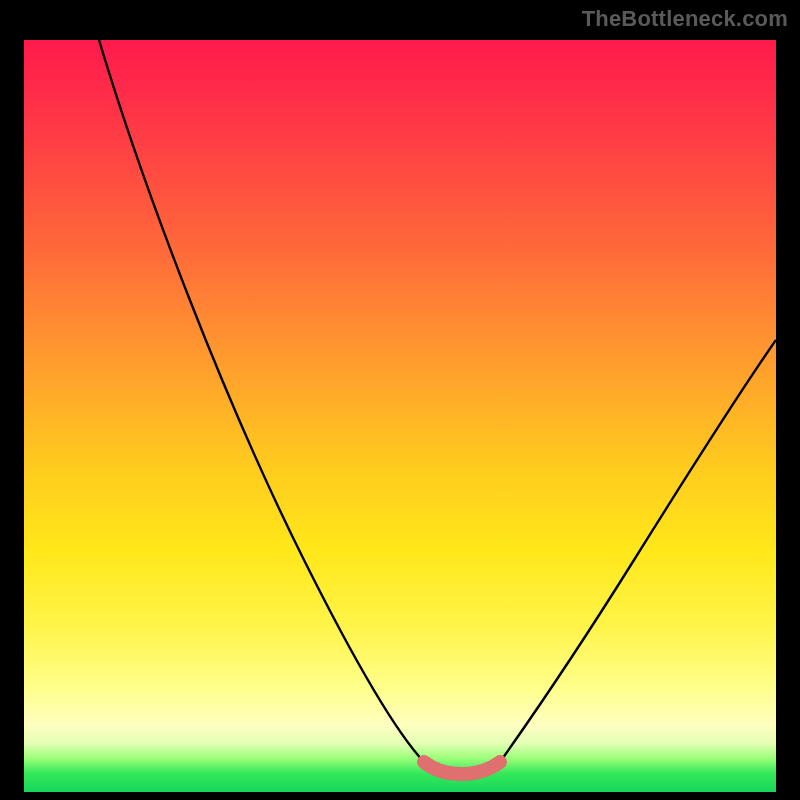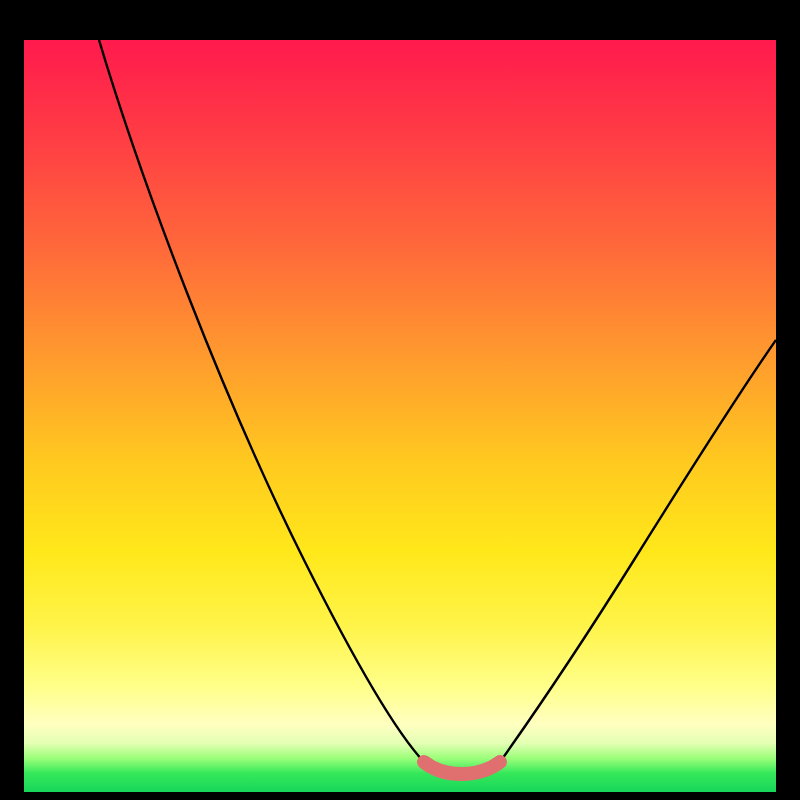--- a/index.html
+++ b/index.html
@@ -57,20 +57,21 @@
     top: 0;
     left: 0;
     width: 752px;
     height: 752px;
   }
 </style>
 </head>
 <body>
 
 <div class="frame">
+  <div class="watermark">TheBottleneck.com</div>
 
   <div class="plot">
     <svg class="curves" viewBox="0 0 752 752" preserveAspectRatio="none">
 
       <path fill="none" stroke="#000" stroke-width="2.4" d="M 75 0
                C 120 150, 200 360, 280 520
                C 330 620, 370 690, 400 722"></path>
 
       <path fill="none" stroke="#000" stroke-width="2.4" d="M 476 722
                C 520 660, 560 600, 610 520

